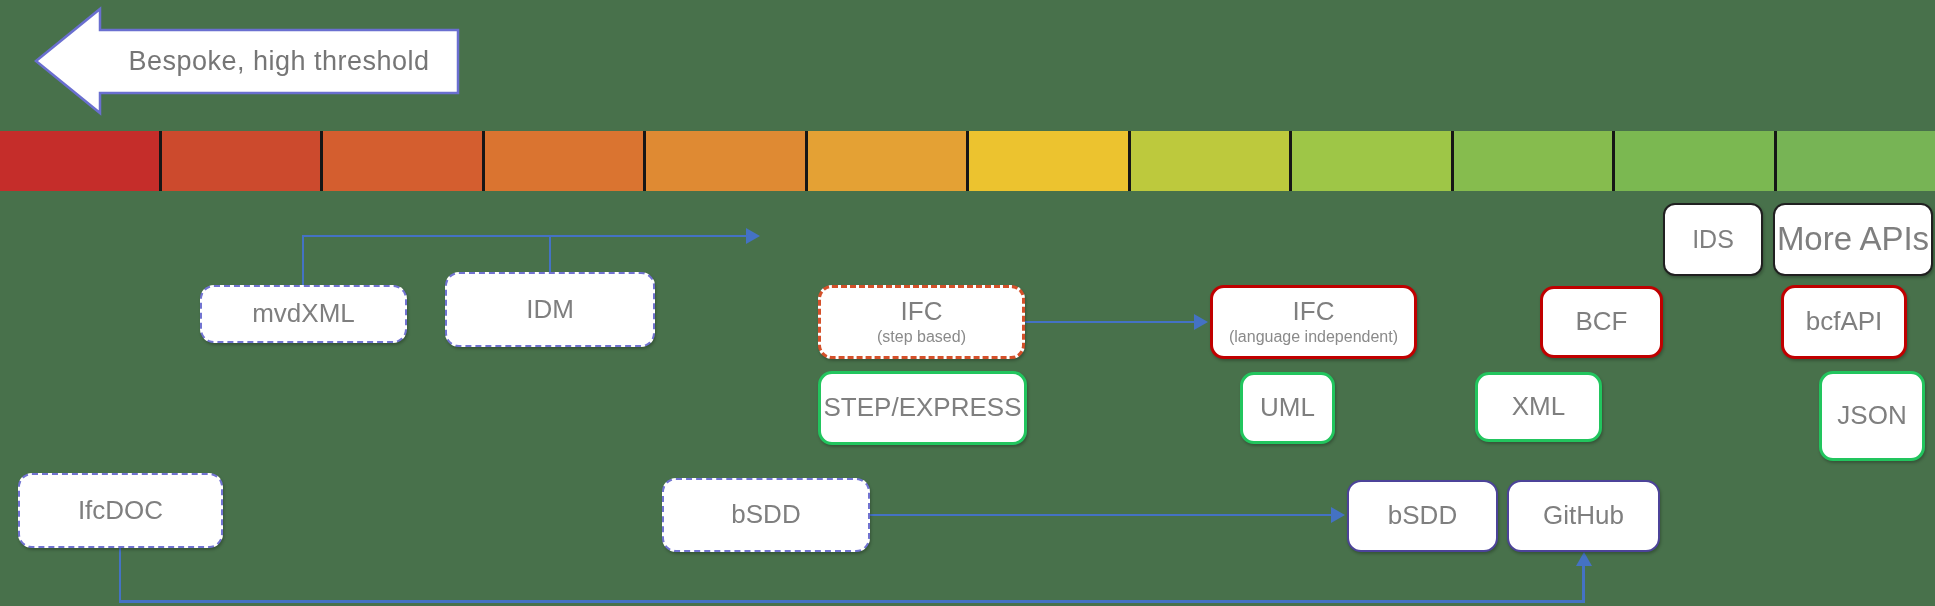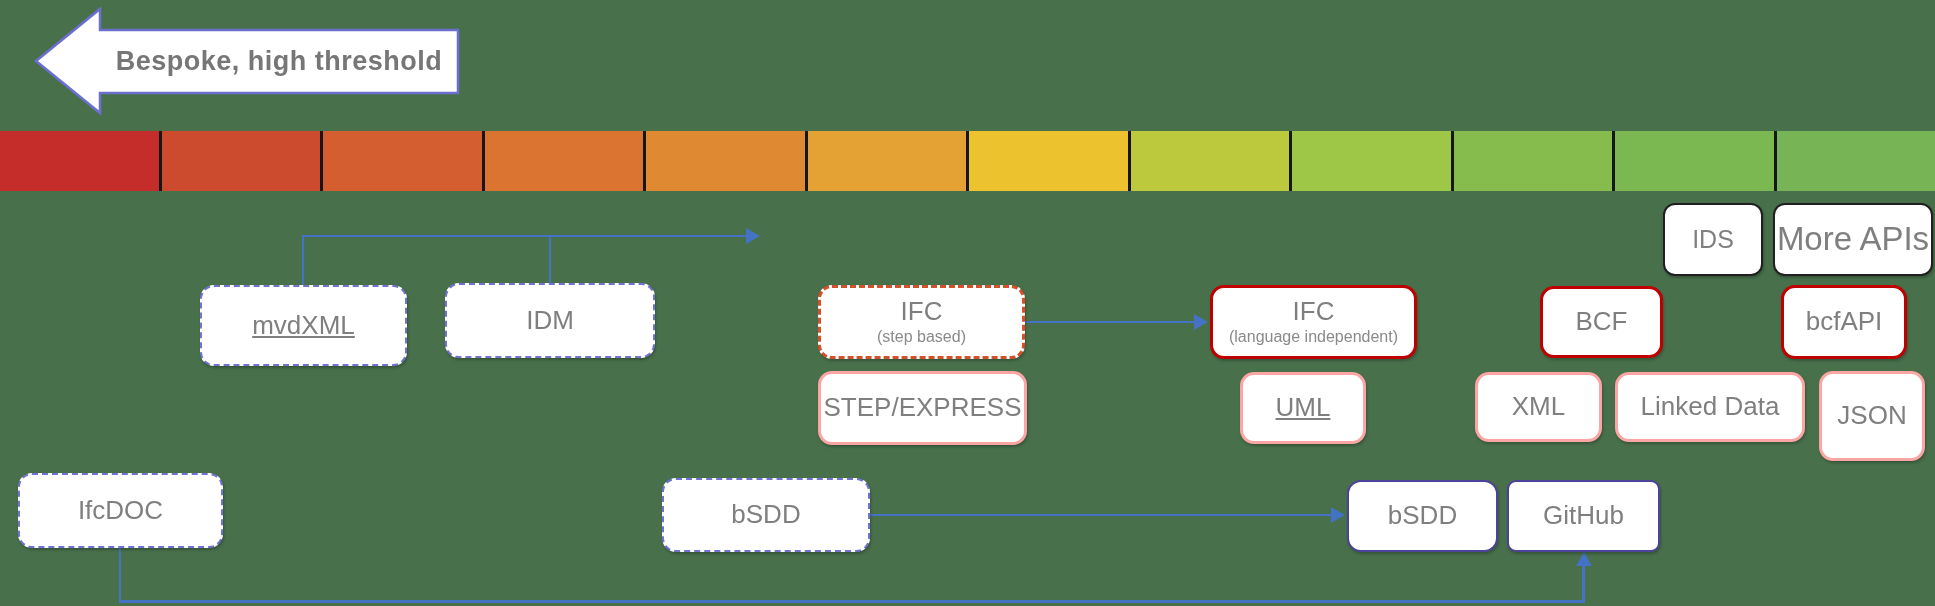--- a/index.html
+++ b/index.html
@@ -25,39 +25,39 @@
   .node{
     position:absolute;background:#ffffff;border-radius:14px;
     display:flex;flex-direction:column;align-items:center;justify-content:center;
     color:#7f7f7f;font-size:26px;box-shadow:1px 2px 3px rgba(0,0,0,0.25);
     box-sizing:border-box;text-align:center;line-height:1.05;
   }
   .node .sub{font-size:16px;color:#8a8a8a;margin-top:3px;}
   .b-dashed-purple{border:2px dashed #7173d1;}
   .b-dashed-orange{border:3px dashed #d4502a;}
   .b-red{border:3px solid #c00000;}
-  .b-cyan{border:3px solid #fca5a5;}
+  .b-cyan{border:3px solid #22c55e;}
   .b-black{border:2px solid #202020;border-radius:12px;}
   .b-purple{border:2px solid #4c4399;}
   
   .cline{position:absolute;background:#4472c4;}
   .ah{position:absolute;width:0;height:0;}
   .ah-right{border-top:8px solid transparent;border-bottom:8px solid transparent;border-left:14px solid #4472c4;}
   .ah-up{border-left:8px solid transparent;border-right:8px solid transparent;border-bottom:14px solid #4472c4;}
 </style>
 </head>
 <body>
 
 <div id="canvas" style="background: rgb(72, 113, 75);">
 
   <div class="block-arrow" style="left:30px;top:3px;width:435px;height:116px;">
     <svg width="435" height="116" viewBox="0 0 435 116">
       <polygon points="6,58 70,6 70,27 428,27 428,90 70,90 70,110" fill="#ffffff" stroke="#6a6fd0" stroke-width="2.5" stroke-linejoin="miter"></polygon>
     </svg>
-    <div class="arrow-label" style="left:70px;top:27px;width:358px;height:63px;font-weight:bold;">Bespoke, high threshold</div>
+    <div class="arrow-label" style="left:70px;top:27px;width:358px;height:63px;">Bespoke, high threshold</div>
   </div>
 
 
   <div id="spectrum-bar">
       <div class="seg" style="background: rgb(197, 45, 42);"></div>
       <div class="seg" style="background: rgb(204, 74, 45);"></div>
       <div class="seg" style="background: rgb(212, 94, 47);"></div>
       <div class="seg" style="background: rgb(218, 116, 48);"></div>
       <div class="seg" style="background: rgb(223, 138, 51);"></div>
       <div class="seg" style="background: rgb(228, 161, 52);"></div>
@@ -85,63 +85,60 @@
   <div class="cline" style="left:1582px;top:564px;width:3px;height:38px;"></div>
   <div class="ah ah-up" style="left:1576px;top:552px;"></div>
 
   <div class="node b-black" style="left:1663px;top:203px;width:100px;height:73px;font-size:25px;">
     <span>IDS</span>
   </div>
   <div class="node b-black" style="left:1773px;top:203px;width:160px;height:73px;font-size:33px;">
     <span>More APIs</span>
   </div>
 
-  <div class="node b-dashed-purple" style="left:200px;top:285px;width:207px;height:81px;text-decoration:underline;">
+  <div class="node b-dashed-purple" style="left:200px;top:285px;width:207px;height:58px;">
     <span>mvdXML</span>
   </div>
-  <div class="node b-dashed-purple" style="left:445px;top:283px;width:210px;height:75px;">
+  <div class="node b-dashed-purple" style="left:445px;top:272px;width:210px;height:75px;">
     <span>IDM</span>
   </div>
   <div class="node b-dashed-orange" style="left:818px;top:285px;width:207px;height:74px;">
     <span>IFC</span>
     <span class="sub">(step based)</span>
   </div>
   <div class="node b-red" style="left:1210px;top:285px;width:207px;height:74px;">
     <span>IFC</span>
     <span class="sub">(language independent)</span>
   </div>
   <div class="node b-red" style="left:1540px;top:286px;width:123px;height:72px;">
     <span>BCF</span>
   </div>
   <div class="node b-red" style="left:1781px;top:285px;width:126px;height:74px;">
     <span>bcfAPI</span>
   </div>
 
   <div class="node b-cyan" style="left:818px;top:371px;width:209px;height:74px;">
     <span>STEP/EXPRESS</span>
   </div>
-  <div class="node b-cyan" style="left:1240px;top:372px;width:126px;height:72px;text-decoration:underline;">
+  <div class="node b-cyan" style="left:1240px;top:372px;width:95px;height:72px;">
     <span>UML</span>
   </div>
   <div class="node b-cyan" style="left:1475px;top:372px;width:127px;height:70px;">
     <span>XML</span>
-  </div>
-  <div class="node b-cyan" style="left:1615px;top:372px;width:190px;height:70px;">
-    <span>Linked Data</span>
   </div>
   <div class="node b-cyan" style="left:1819px;top:371px;width:106px;height:90px;">
     <span>JSON</span>
   </div>
 
   <div class="node b-dashed-purple" style="left:18px;top:473px;width:205px;height:75px;text-align:center;">
     <span>IfcDOC</span>
   </div>
   <div class="node b-dashed-purple" style="left:662px;top:478px;width:208px;height:74px;">
     <span>bSDD</span>
   </div>
   <div class="node b-purple" style="left:1347px;top:480px;width:151px;height:72px;">
     <span>bSDD</span>
   </div>
-  <div class="node b-purple" style="left:1507px;top:480px;width:153px;height:72px;border-radius:9px;">
+  <div class="node b-purple" style="left:1507px;top:480px;width:153px;height:72px;">
     <span>GitHub</span>
   </div>
 
 </div>
 
 </body></html>

